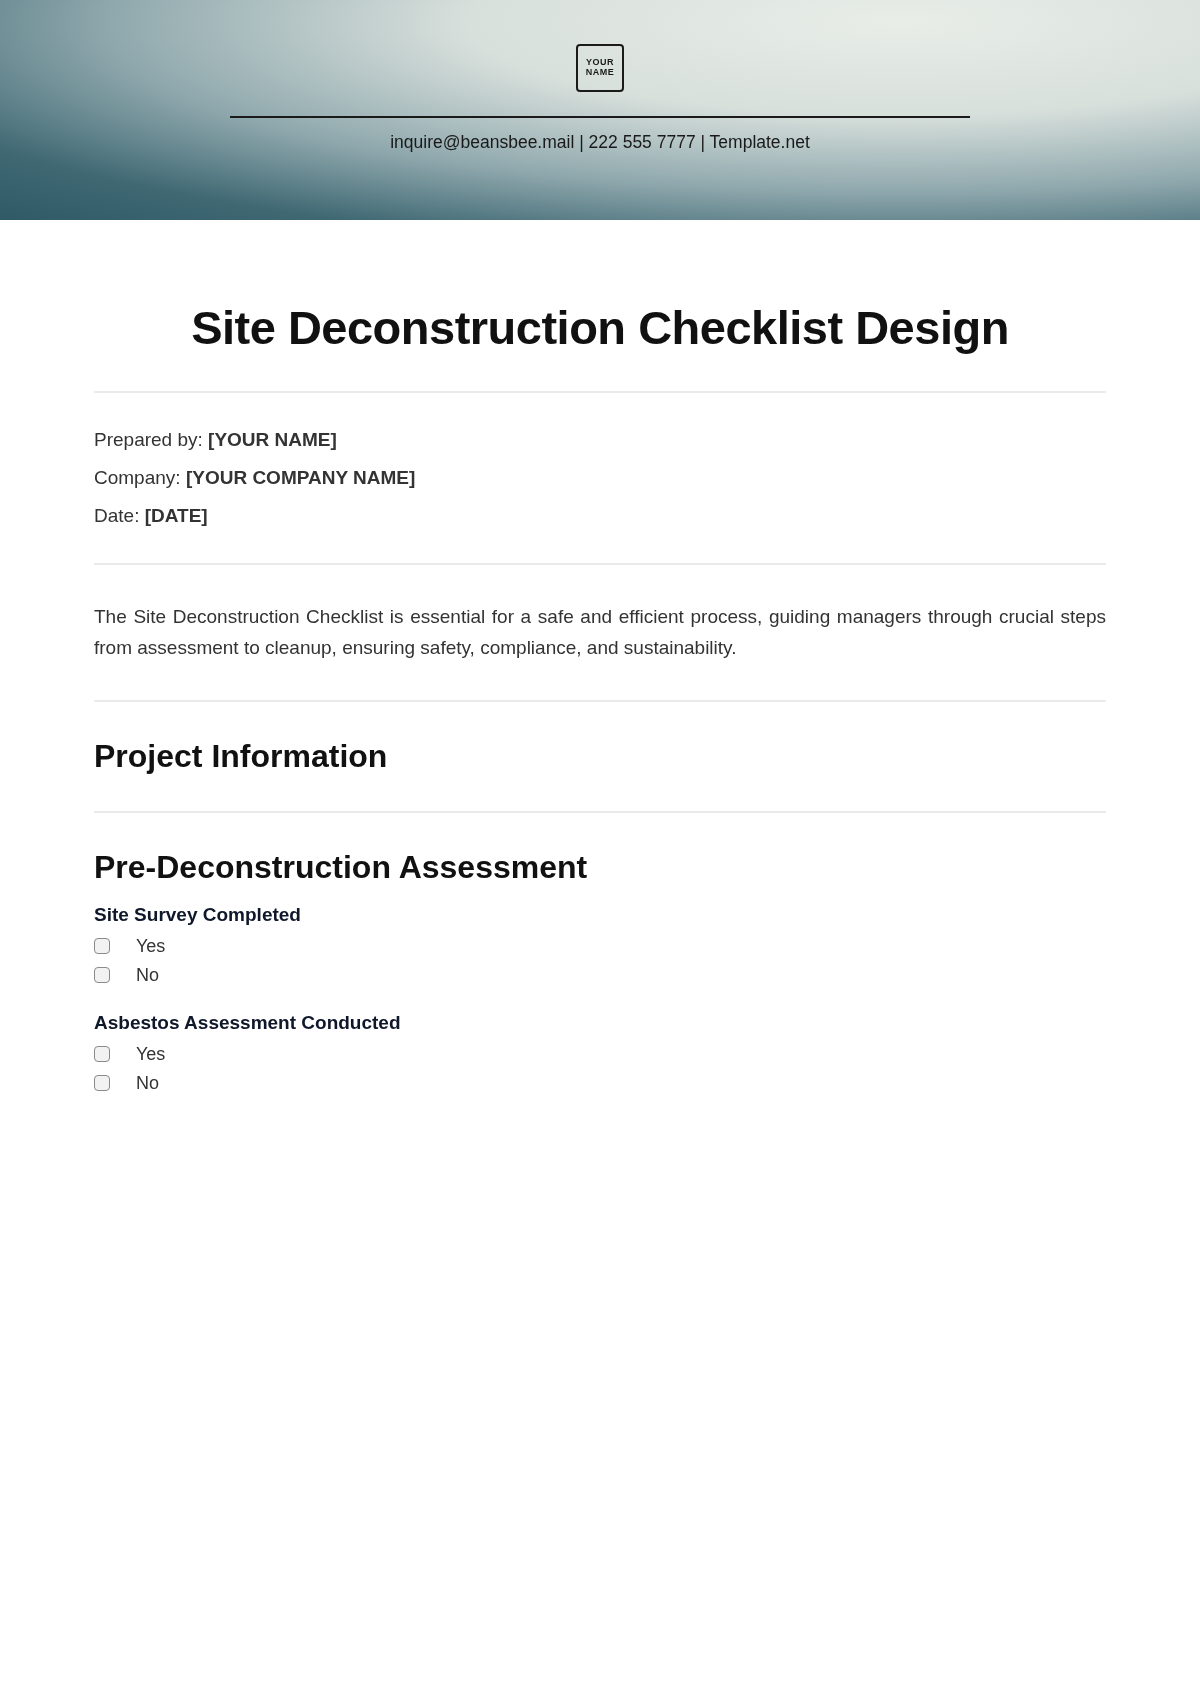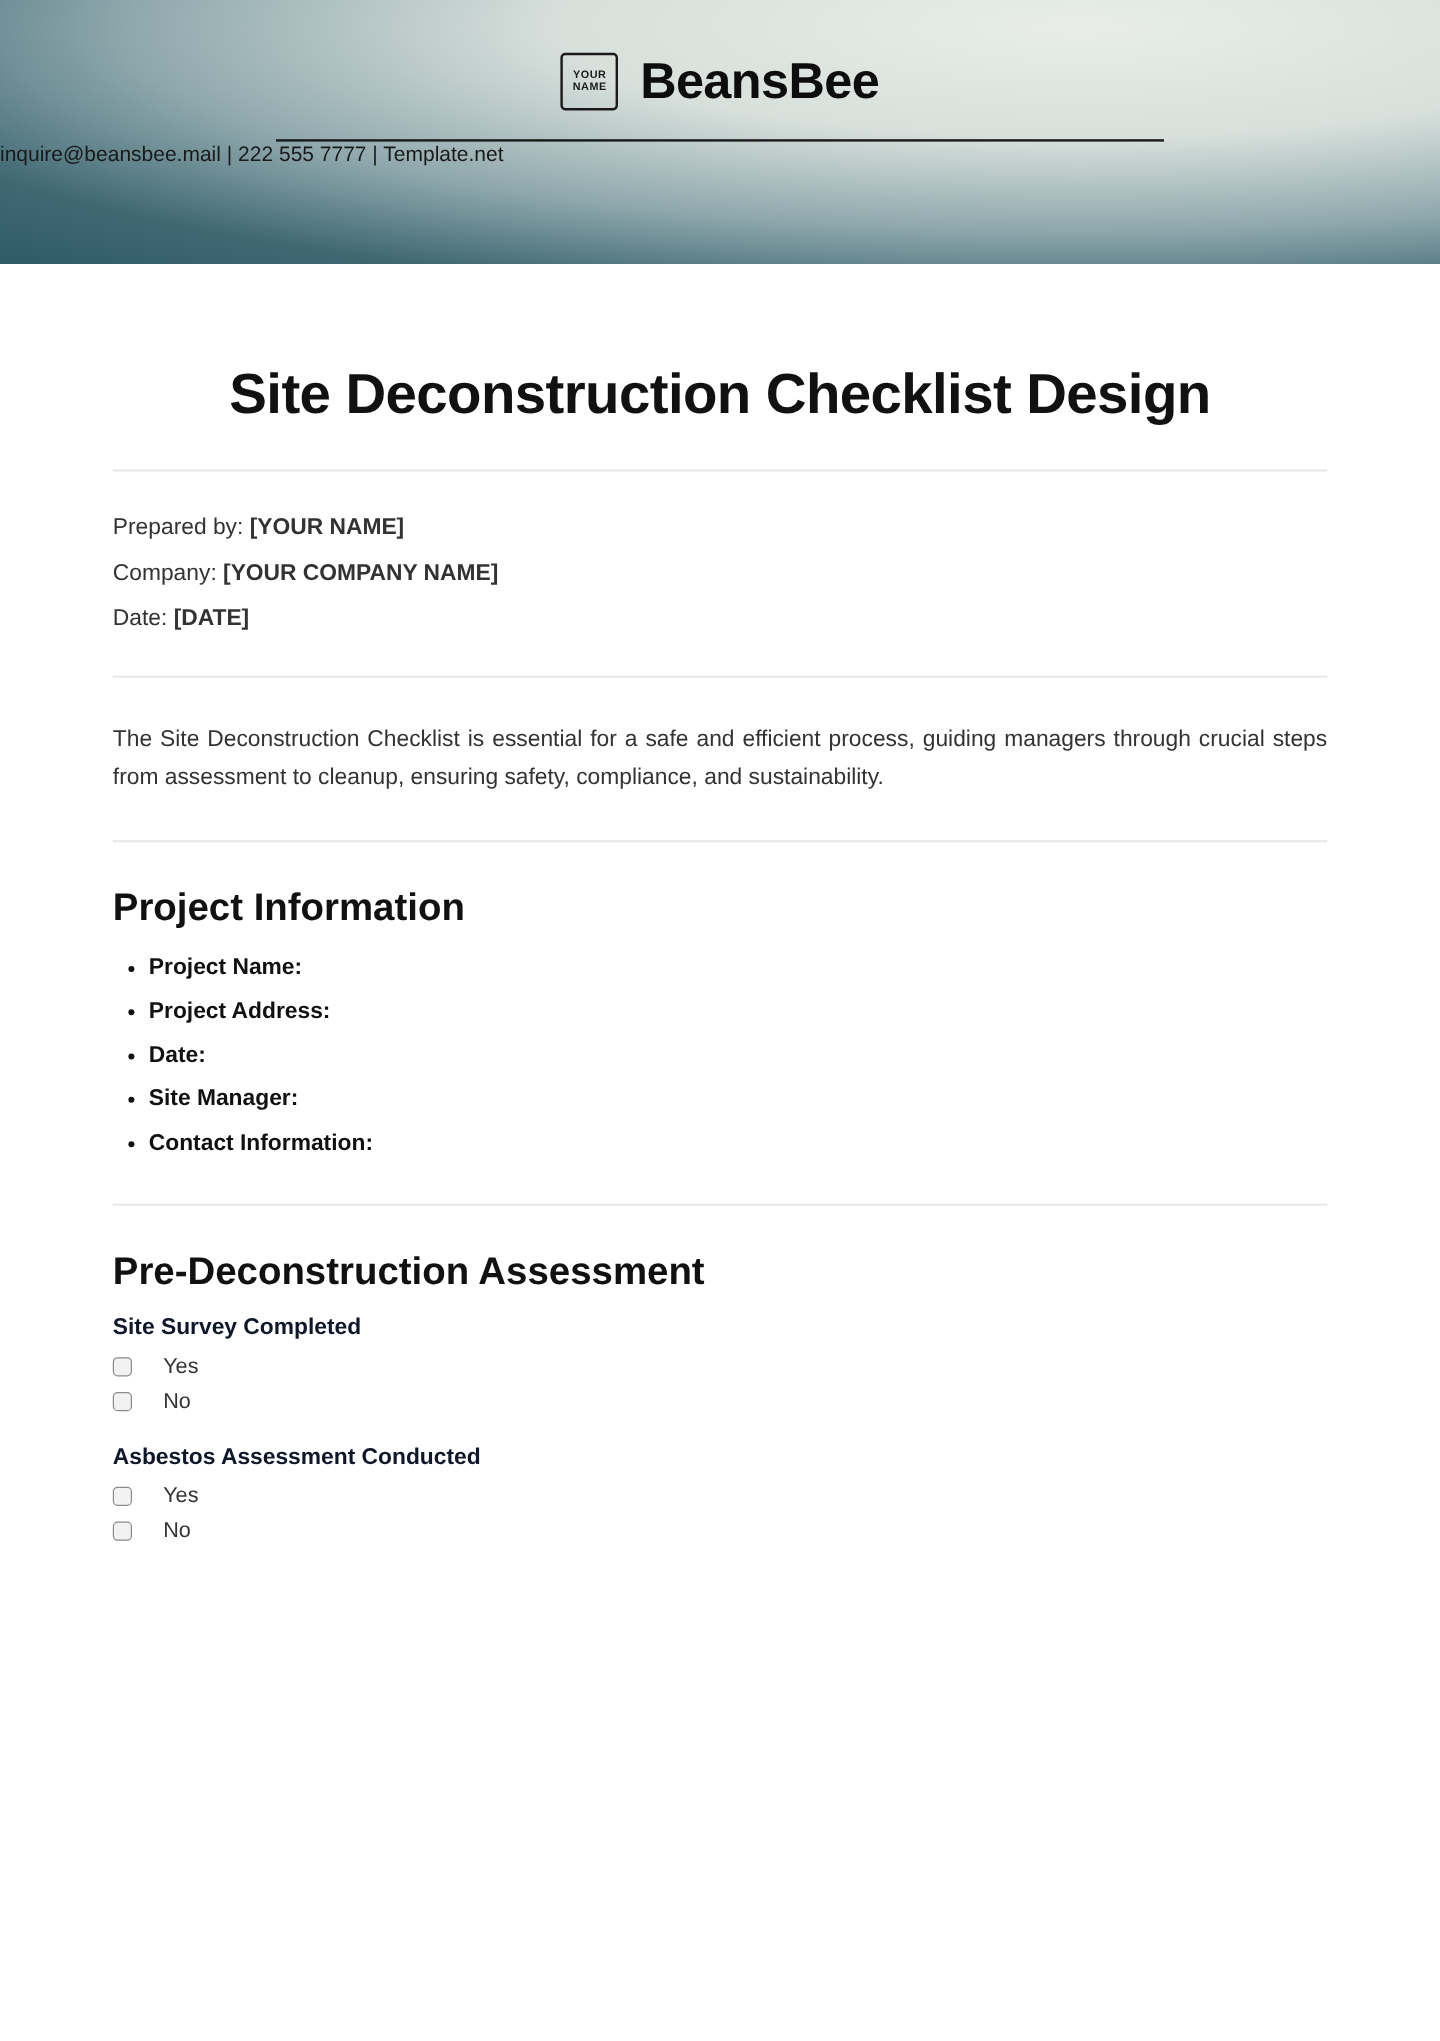--- a/index.html
+++ b/index.html
@@ -44,21 +44,22 @@
     color: #0d0d0d;
     letter-spacing: -0.5px;
   }
   .hr-dark {
     margin: 24px auto 0;
     width: 740px;
     border: none;
     border-top: 2px solid #1a1a1a;
   }
   .contact-line {
-    text-align: left;
+    text-align: center;
+    margin-top: 14px;
     font-size: 17.5px;
     color: #1a1a1a;
   }
   .content {
     padding: 80px 94px 40px 94px;
   }
   .doc-title {
     font-size: 47px;
     font-weight: 800;
     text-align: center;
@@ -125,21 +126,20 @@
 </style>
 </head>
 <body>
 
 <div class="header-band">
   <div class="logo-row">
     <div class="logo-box">
       <span>YOUR</span>
       <span>NAME</span>
     </div>
-    <div class="brand-name">BeansBee</div>
   </div>
   <hr class="hr-dark">
   <div class="contact-line">inquire@beansbee.mail | 222 555 7777 | Template.net</div>
 </div>
 
 <div class="content">
 
   <h1 class="doc-title">Site Deconstruction Checklist Design</h1>
 
   <hr class="hr-light">
@@ -156,27 +156,20 @@
     </p>
   </div>
 
   <hr class="hr-light">
 
   <p class="intro">The Site Deconstruction Checklist is essential for a safe and efficient process, guiding managers through crucial steps from assessment to cleanup, ensuring safety, compliance, and sustainability.</p>
 
   <hr class="hr-light">
 
   <h2 class="section">Project Information</h2>
-  <ul class="bullets">
-    <li>Project Name:</li>
-    <li>Project Address:</li>
-    <li>Date:</li>
-    <li>Site Manager:</li>
-    <li>Contact Information:</li>
-  </ul>
 
   <hr class="hr-light">
 
   <h2 class="section">Pre-Deconstruction Assessment</h2>
 
   <div class="check-group">
     <div class="check-title">Site Survey Completed</div>
     <div class="check-row">
       <span class="chk"></span>
       <span>Yes</span>

